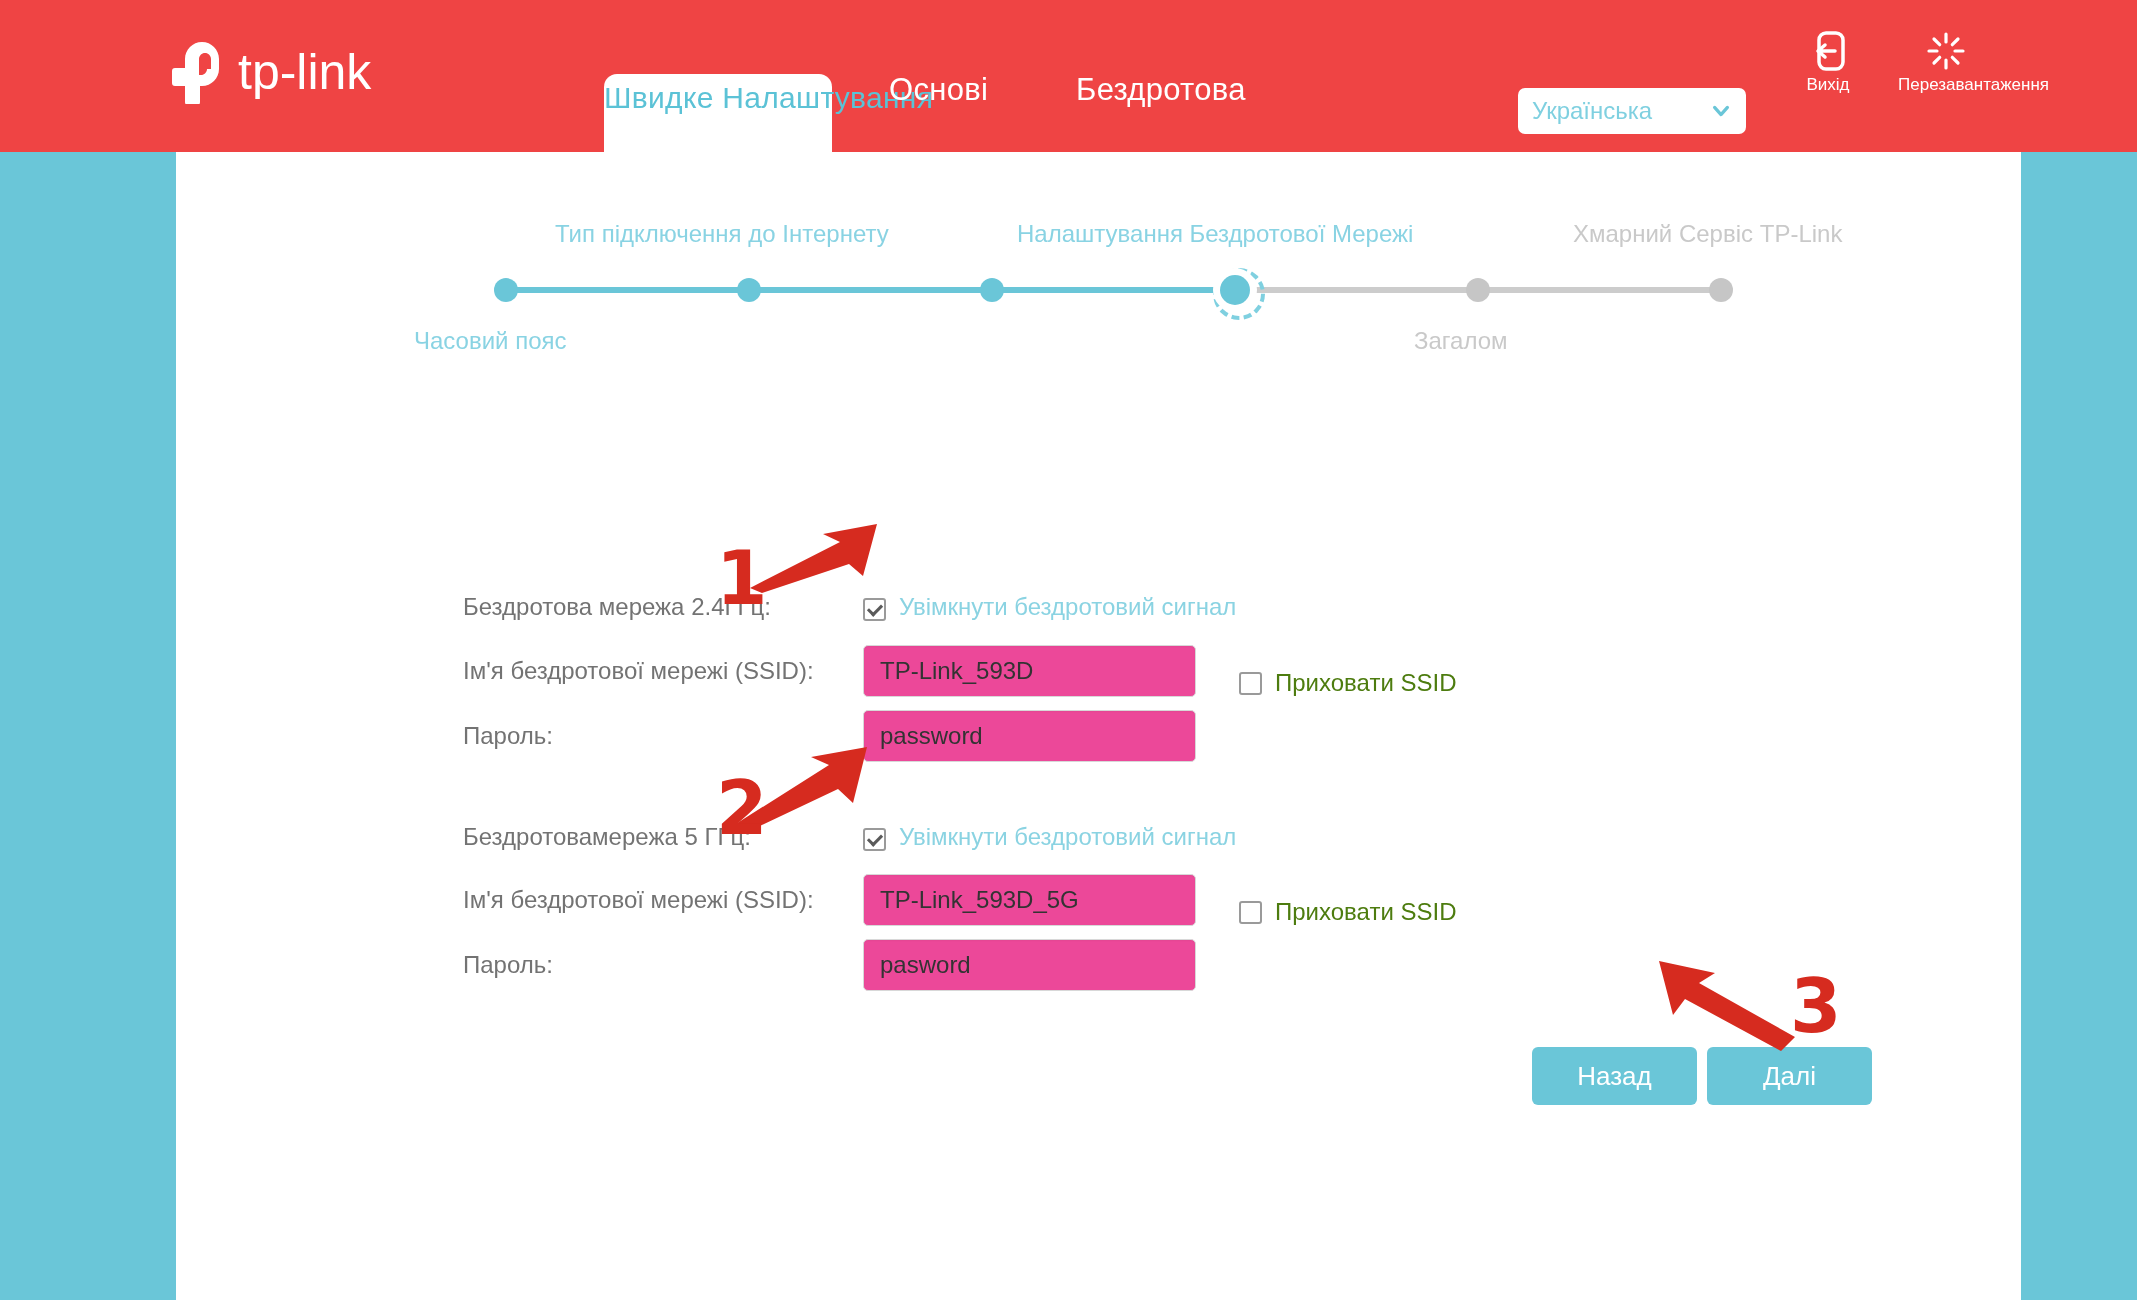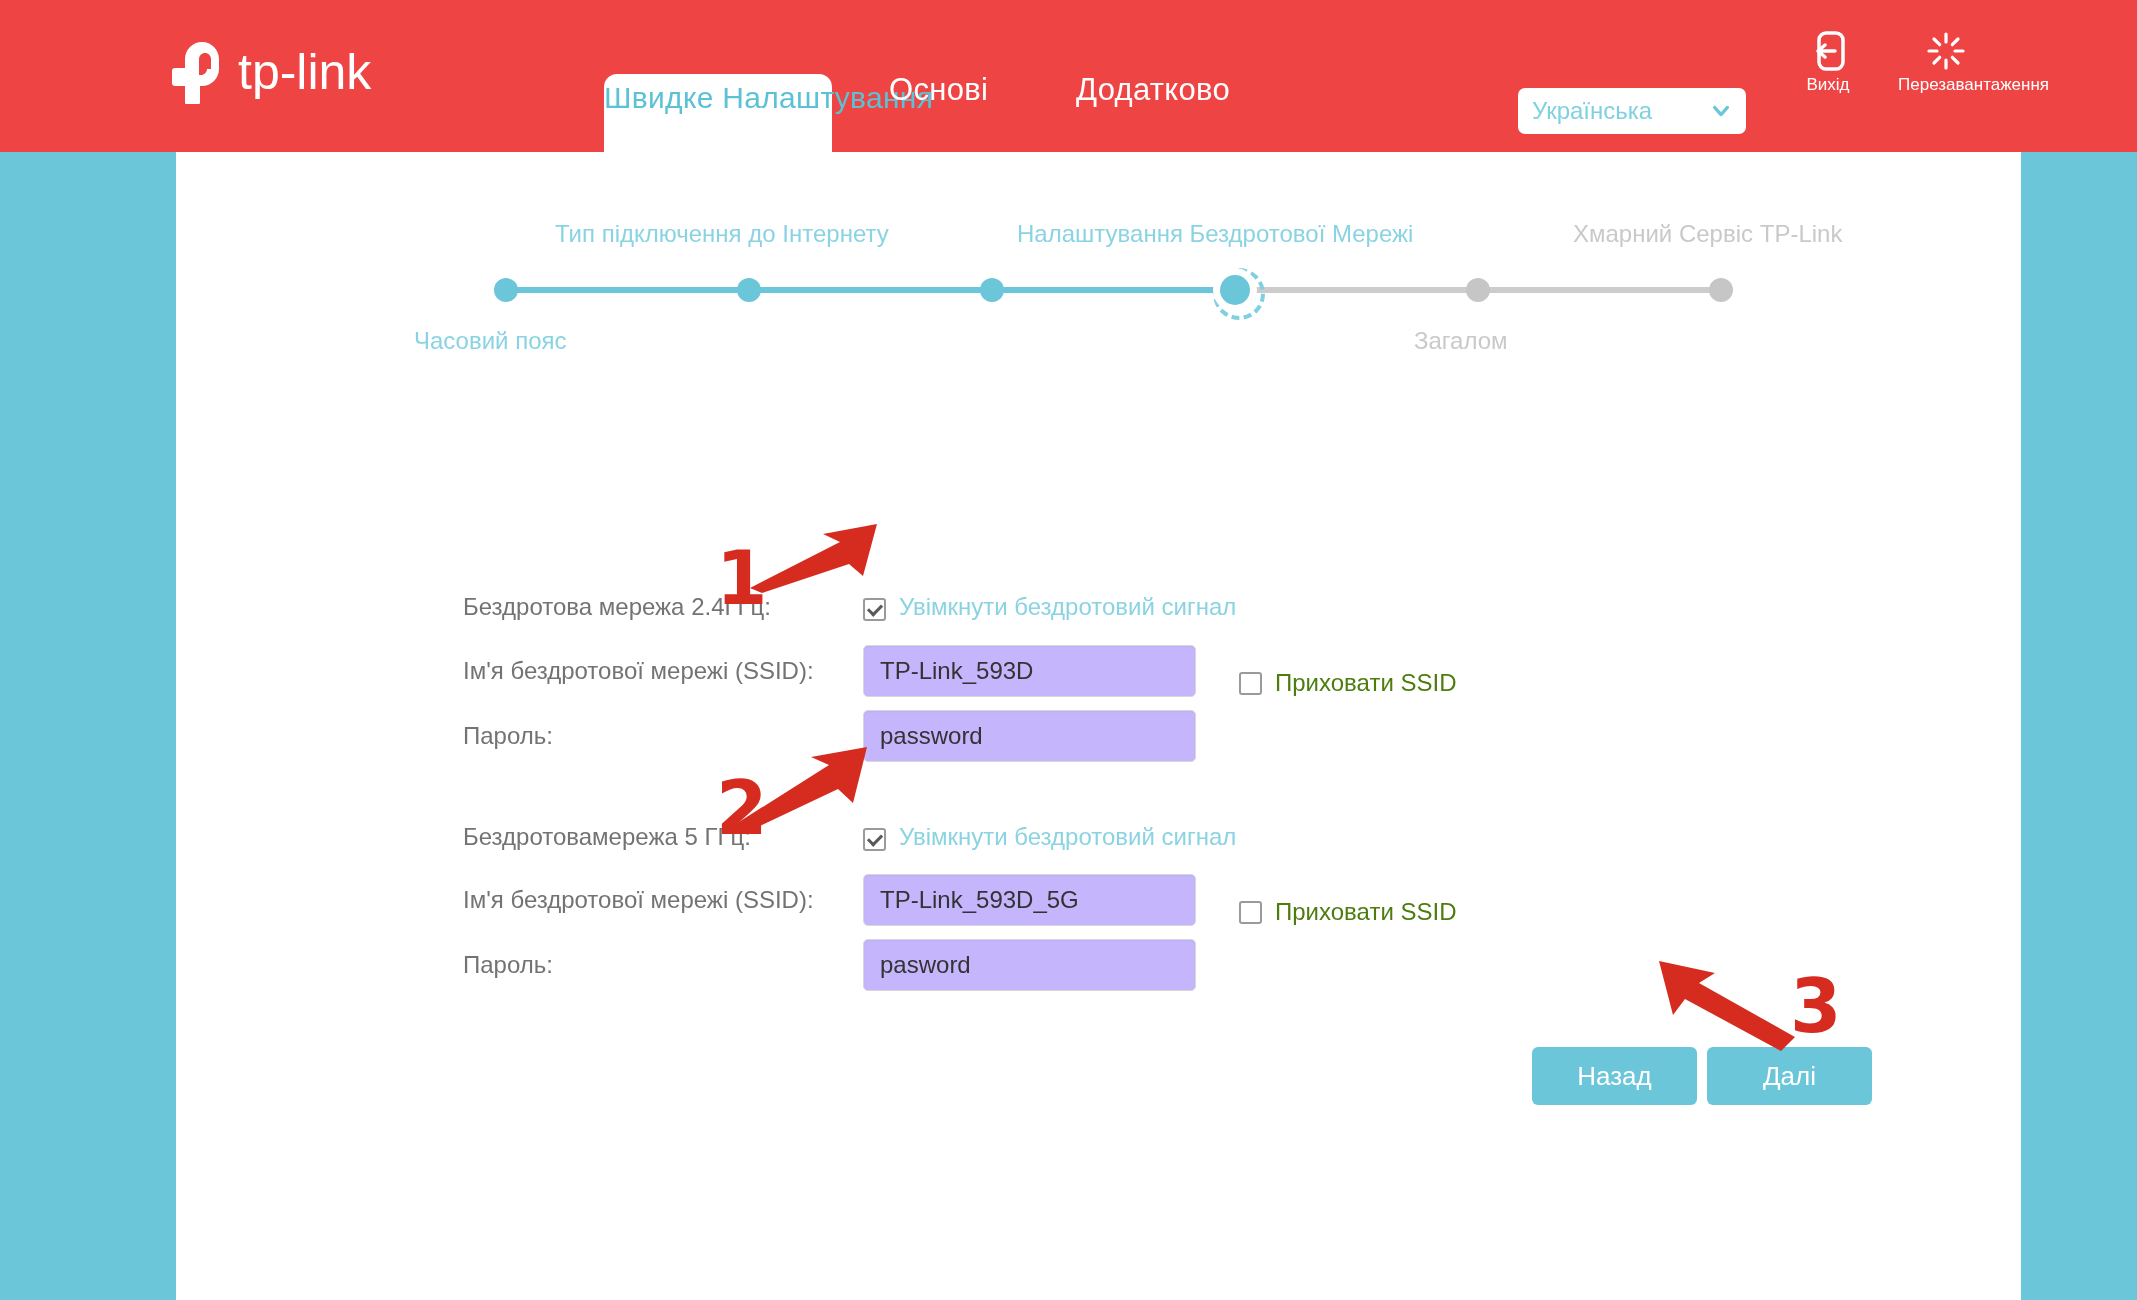--- a/index.html
+++ b/index.html
@@ -207,21 +207,21 @@
     width: 333px;
     height: 52px;
     border: 1px solid #d8d8d8;
     border-radius: 5px;
     box-sizing: border-box;
     display: flex;
     align-items: center;
     padding: 0 16px;
     color: #333333;
     font-size: 24px;
-    background: #c4b5fd;
+    background: #ec4899;
     box-shadow: 0 1px 2px rgba(0,0,0,.04) inset;
   }
   .hide-ssid { margin-left: 43px; display: flex; align-items: center; }
 
   
   .btns {
     position: absolute;
     left: 1356px;
     top: 895px;
     display: flex;
@@ -264,21 +264,21 @@
       <path fill="#ffffff" d="M30 0C20.6 0 13 7.6 13 17v9H3a3 3 0 0 0-3 3v12a3 3 0 0 0 3 3h10v16a3 3 0 0 0 3 3h9a3 3 0 0 0 3-3V44h2c9.4 0 17-7.6 17-17V17C47 7.6 39.4 0 30 0zm5 27c0 3.3-2.7 6-6 6h-2V17c0-3.3 2.7-6 6-6s6 2.7 6 6v10z"></path>
     </svg>
     <svg width="186" height="56" viewBox="0 0 186 56" style="margin-left:10px">
       <text x="0" y="44" fill="#ffffff" font-family="Liberation Sans, sans-serif" font-size="50">tp-link</text>
     </svg>
   </div>
 
   <div class="nav">
     <div class="tab tab-active">Швидке Налаштування</div>
     <div class="tab tab-basic">Основі</div>
-    <div class="tab tab-adv">Додатково</div>
+    <div class="tab tab-adv">Бездротова</div>
   </div>
 
   <div class="lang-select">
     <span class="lang-text">Українська</span>
     <svg class="chev" viewBox="0 0 24 24">
       <path d="M5 8 L12 16 L19 8" fill="none" stroke="#6ac6d8" stroke-width="3.5" stroke-linecap="round" stroke-linejoin="round"></path>
     </svg>
   </div>
 
   <div class="hdr-action act-logout">

